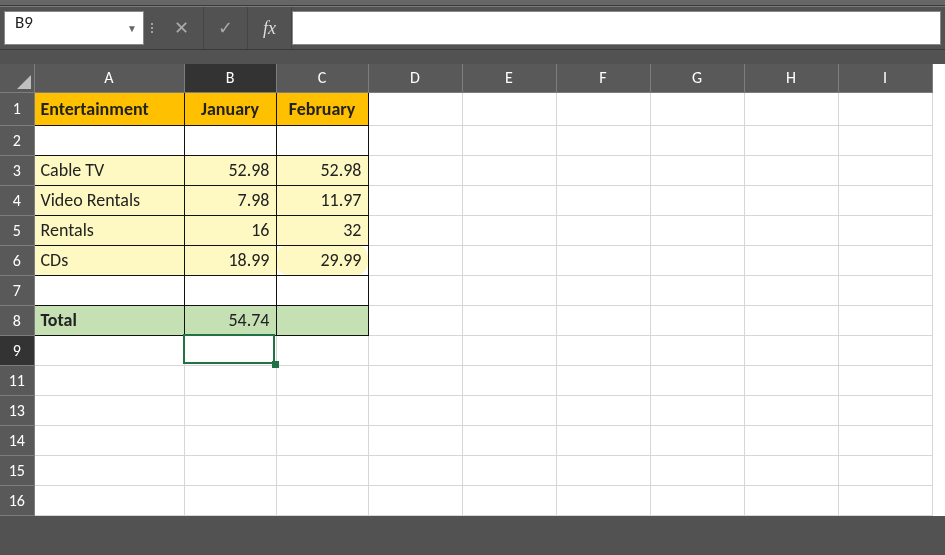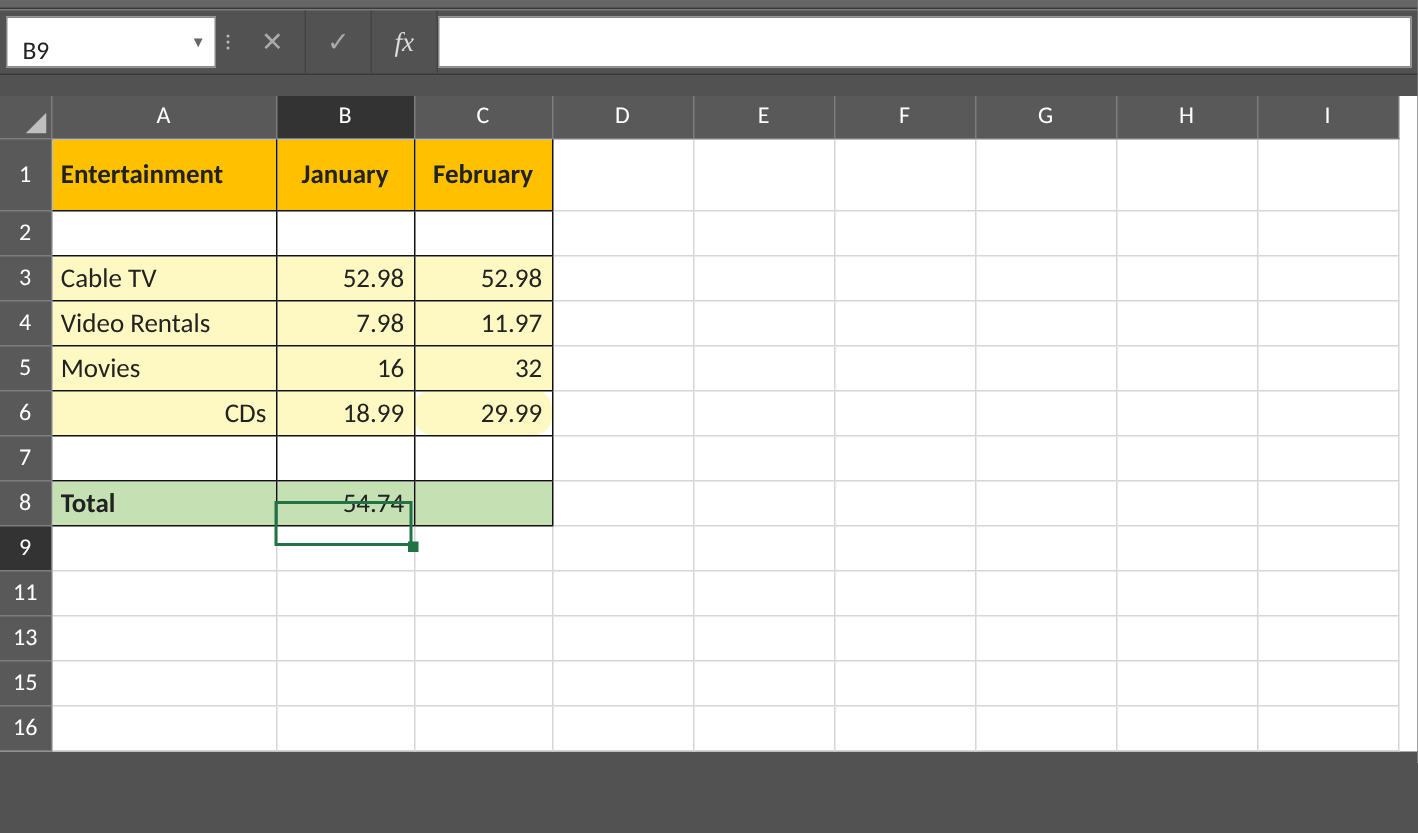--- a/index.html
+++ b/index.html
@@ -25,21 +25,21 @@
     background: #525252;
     border-top: 1px solid #7a7a7a;
     border-bottom: 1px solid #3a3a3a;
   }
   .name-box {
     width: 140px;
     background: #fff;
     color: #222;
     font-size: 17px;
     display: flex;
-    align-items: flex-end;
+    align-items: flex-start;
     padding: 0 10px;
     border: 1px solid #888;
     margin: 4px 0 4px 4px;
     position: relative;
   }
   .name-box .dd {
     position: absolute; right: 6px; top: 50%; transform: translateY(-50%);
     color: #666; font-size: 10px;
   }
   .fb-divider {
@@ -224,21 +224,21 @@
           <th>G</th>
           <th>H</th>
           <th>I</th>
         </tr>
       </thead>
       <tbody>
         <tr>
           <td class="row-head" style="height: 33px;">1</td>
           <td class="cell orange-head bold" style="height: 33px; text-align: left;">Entertainment</td>
           <td class="cell orange-head bold" style="height: 33px;">January</td>
-          <td class="cell orange-head bold" style="height: 48px;">February</td>
+          <td class="cell orange-head bold" style="height: 33px;">February</td>
           <td class="cell" style="height: 33px;"></td>
           <td class="cell" style="height: 33px;"></td>
           <td class="cell" style="height: 33px;"></td>
           <td class="cell" style="height: 33px;"></td>
           <td class="cell" style="height: 33px;"></td>
           <td class="cell" style="height: 33px;"></td>
         </tr>
         <tr>
           <td class="row-head" style="height: 30px;">2</td>
           <td class="cell outlined-empty" style="height: 30px;"></td>
@@ -270,33 +270,33 @@
           <td class="cell peach num" style="height: 30px;">11.97</td>
           <td class="cell" style="height: 30px;"></td>
           <td class="cell" style="height: 30px;"></td>
           <td class="cell" style="height: 30px;"></td>
           <td class="cell" style="height: 30px;"></td>
           <td class="cell" style="height: 30px;"></td>
           <td class="cell" style="height: 30px;"></td>
         </tr>
         <tr>
           <td class="row-head" style="height: 30px;">5</td>
-          <td class="cell peach" style="height: 30px;">Movies</td>
+          <td class="cell peach" style="height: 30px;">Rentals</td>
           <td class="cell peach num" style="height: 30px;">16</td>
           <td class="cell peach num" style="height: 30px;">32</td>
           <td class="cell" style="height: 30px;"></td>
           <td class="cell" style="height: 30px;"></td>
           <td class="cell" style="height: 30px;"></td>
           <td class="cell" style="height: 30px;"></td>
           <td class="cell" style="height: 30px;"></td>
           <td class="cell" style="height: 30px;"></td>
         </tr>
         <tr>
           <td class="row-head" style="height: 30px;">6</td>
-          <td class="cell peach" style="height: 30px; text-align: right;">CDs</td>
+          <td class="cell peach" style="height: 30px;">CDs</td>
           <td class="cell peach num" style="height: 30px;">18.99</td>
           <td class="cell peach num" style="height: 30px; border-radius: 12px;">29.99</td>
           <td class="cell" style="height: 30px;"></td>
           <td class="cell" style="height: 30px;"></td>
           <td class="cell" style="height: 30px;"></td>
           <td class="cell" style="height: 30px;"></td>
           <td class="cell" style="height: 30px;"></td>
           <td class="cell" style="height: 30px;"></td>
         </tr>
         <tr>
@@ -353,20 +353,32 @@
           <td class="cell" style="height: 30px;"></td>
           <td class="cell" style="height: 30px;"></td>
           <td class="cell" style="height: 30px;"></td>
           <td class="cell" style="height: 30px;"></td>
           <td class="cell" style="height: 30px;"></td>
           <td class="cell" style="height: 30px;"></td>
           <td class="cell" style="height: 30px;"></td>
           <td class="cell" style="height: 30px;"></td>
         </tr>
         <tr>
+          <td class="row-head" style="height: 30px;">14</td>
+          <td class="cell" style="height: 30px;"></td>
+          <td class="cell" style="height: 30px;"></td>
+          <td class="cell" style="height: 30px;"></td>
+          <td class="cell" style="height: 30px;"></td>
+          <td class="cell" style="height: 30px;"></td>
+          <td class="cell" style="height: 30px;"></td>
+          <td class="cell" style="height: 30px;"></td>
+          <td class="cell" style="height: 30px;"></td>
+          <td class="cell" style="height: 30px;"></td>
+        </tr>
+        <tr>
           <td class="row-head" style="height: 30px;">15</td>
           <td class="cell" style="height: 30px;"></td>
           <td class="cell" style="height: 30px;"></td>
           <td class="cell" style="height: 30px;"></td>
           <td class="cell" style="height: 30px;"></td>
           <td class="cell" style="height: 30px;"></td>
           <td class="cell" style="height: 30px;"></td>
           <td class="cell" style="height: 30px;"></td>
           <td class="cell" style="height: 30px;"></td>
           <td class="cell" style="height: 30px;"></td>

